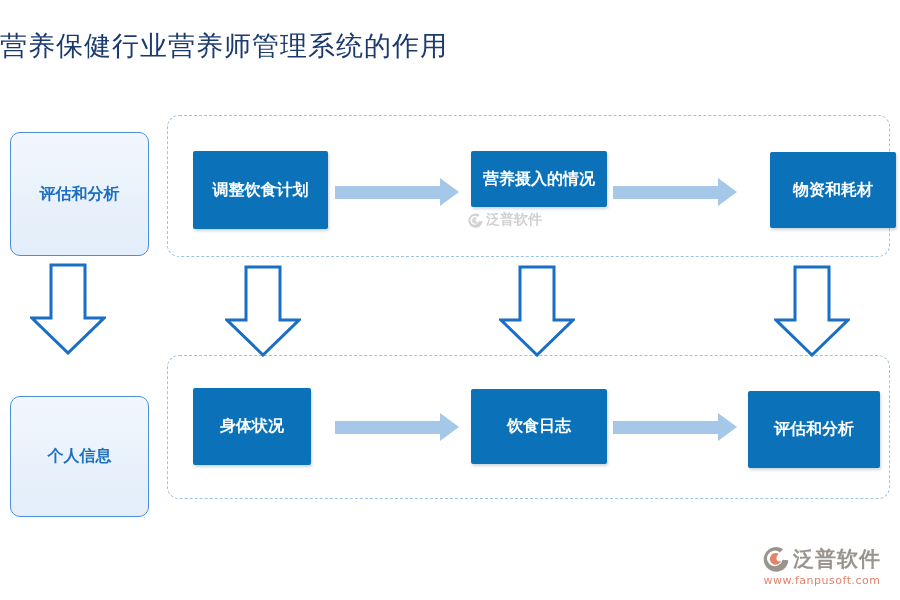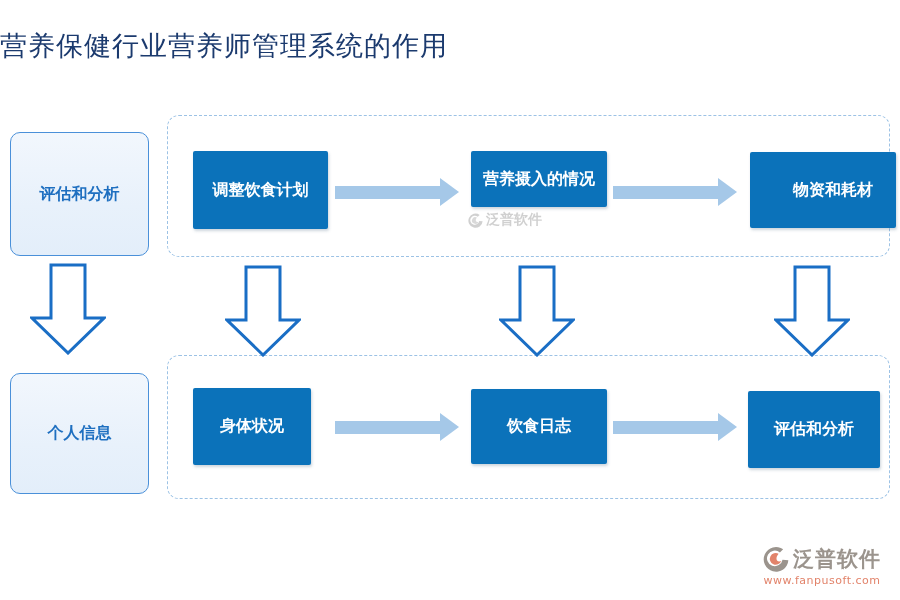--- a/index.html
+++ b/index.html
@@ -28,21 +28,21 @@
     border-radius: 10px;
     background: linear-gradient(180deg, #f2f7fd 0%, #e8f1fb 60%, #e3eefa 100%);
     display: flex;
     align-items: center;
     justify-content: center;
     color: #1e6fc0;
     font-size: 16px;
     font-weight: bold;
   }
   .soft-box.eval   { left: 10px;  top: 132px; width: 137px; height: 122px; }
-  .soft-box.person { left: 10px;  top: 373px; width: 137px; height: 119px; align-items: center; }
+  .soft-box.person { left: 10px;  top: 396px; width: 137px; height: 119px; align-items: center; }
   .group {
     position: absolute;
     border: 1.5px dashed #9cc2e5;
     border-radius: 12px;
     left: 167px;
     width: 721px;
   }
   .group.top    { top: 115px; height: 140px; }
   .group.bottom { top: 355px; height: 142px; }
   .flow-box {
@@ -52,21 +52,21 @@
     display: flex;
     align-items: center;
     justify-content: center;
     color: #ffffff;
     font-size: 16px;
     font-weight: bold;
     box-shadow: 1px 2px 3px rgba(60, 90, 120, 0.25);
   }
   .fb1 { left: 193px; top: 151px; width: 135px; height: 78px; }
   .fb2 { left: 471px; top: 151px; width: 136px; height: 56px; }
-  .fb3 { left: 750px; top: 152px; width: 126px; height: 76px; padding-left: 20px; }
+  .fb3 { left: 770px; top: 152px; width: 126px; height: 76px; }
   .fb4 { left: 193px; top: 388px; width: 118px; height: 77px; }
   .fb5 { left: 471px; top: 389px; width: 136px; height: 75px; }
   .fb6 { left: 748px; top: 391px; width: 132px; height: 77px; }
   .harrow {
     position: absolute;
     display: flex;
     align-items: center;
     width: 124px;
     height: 28px;
   }

